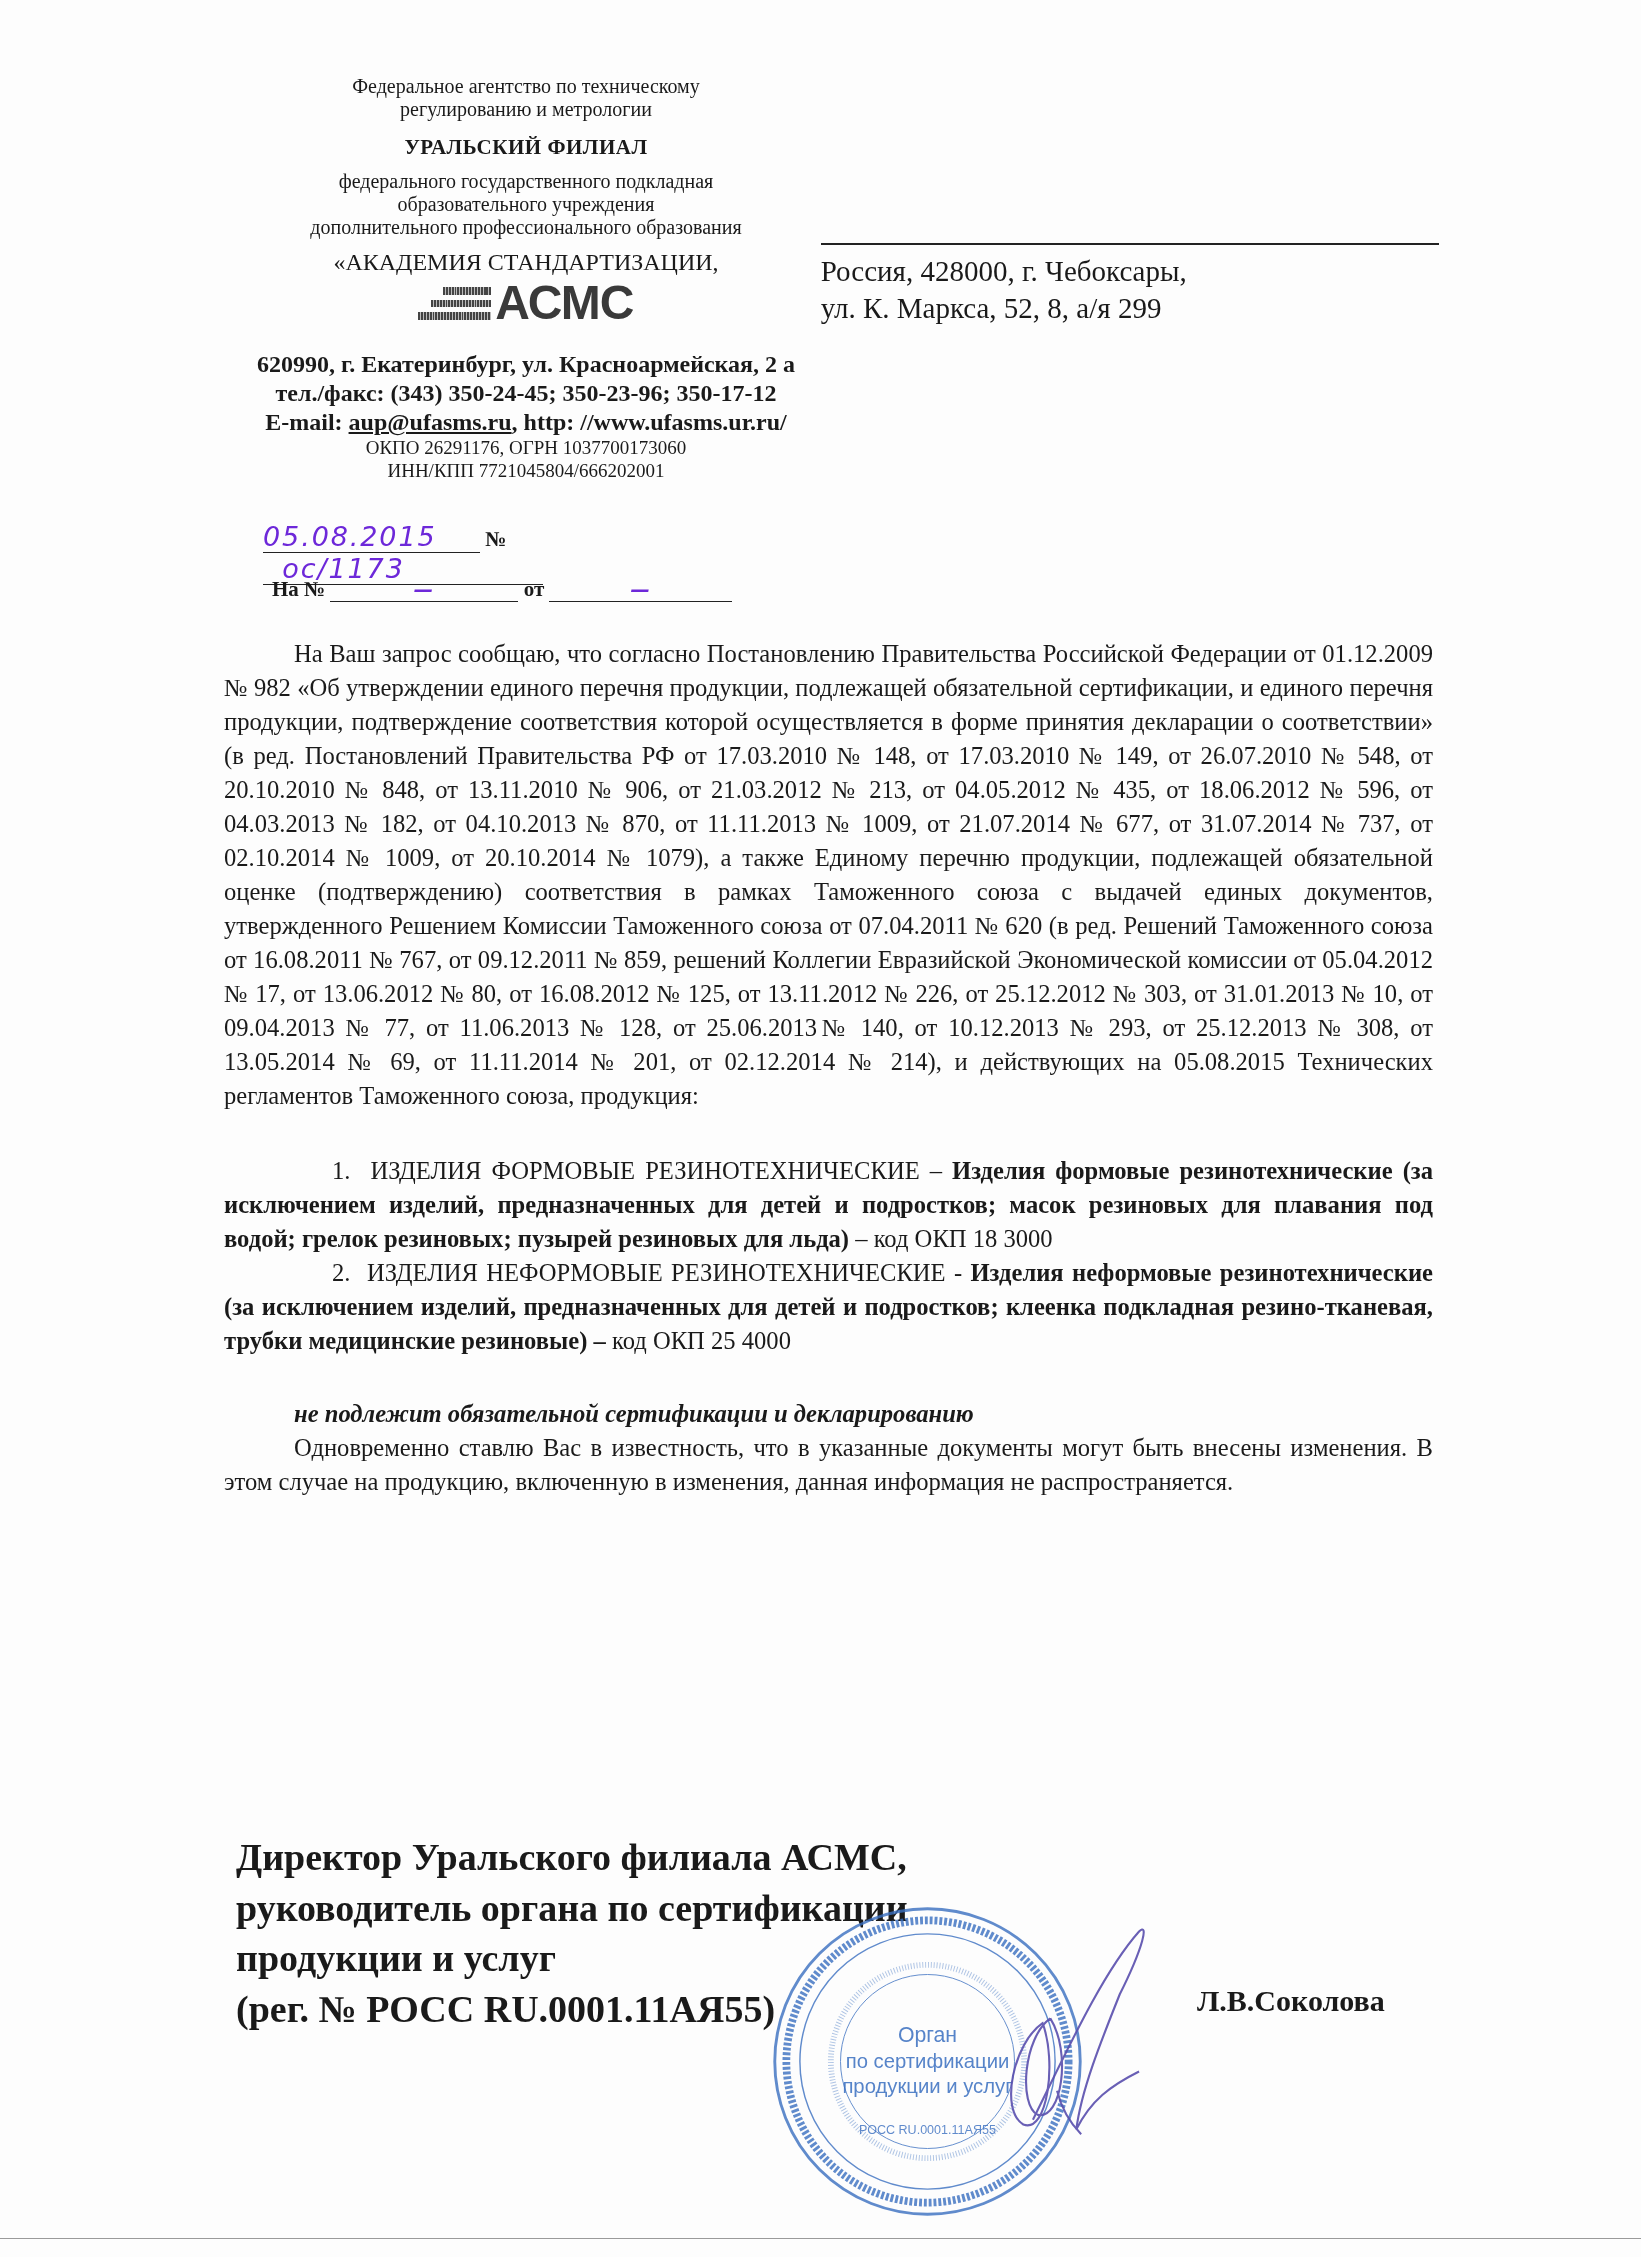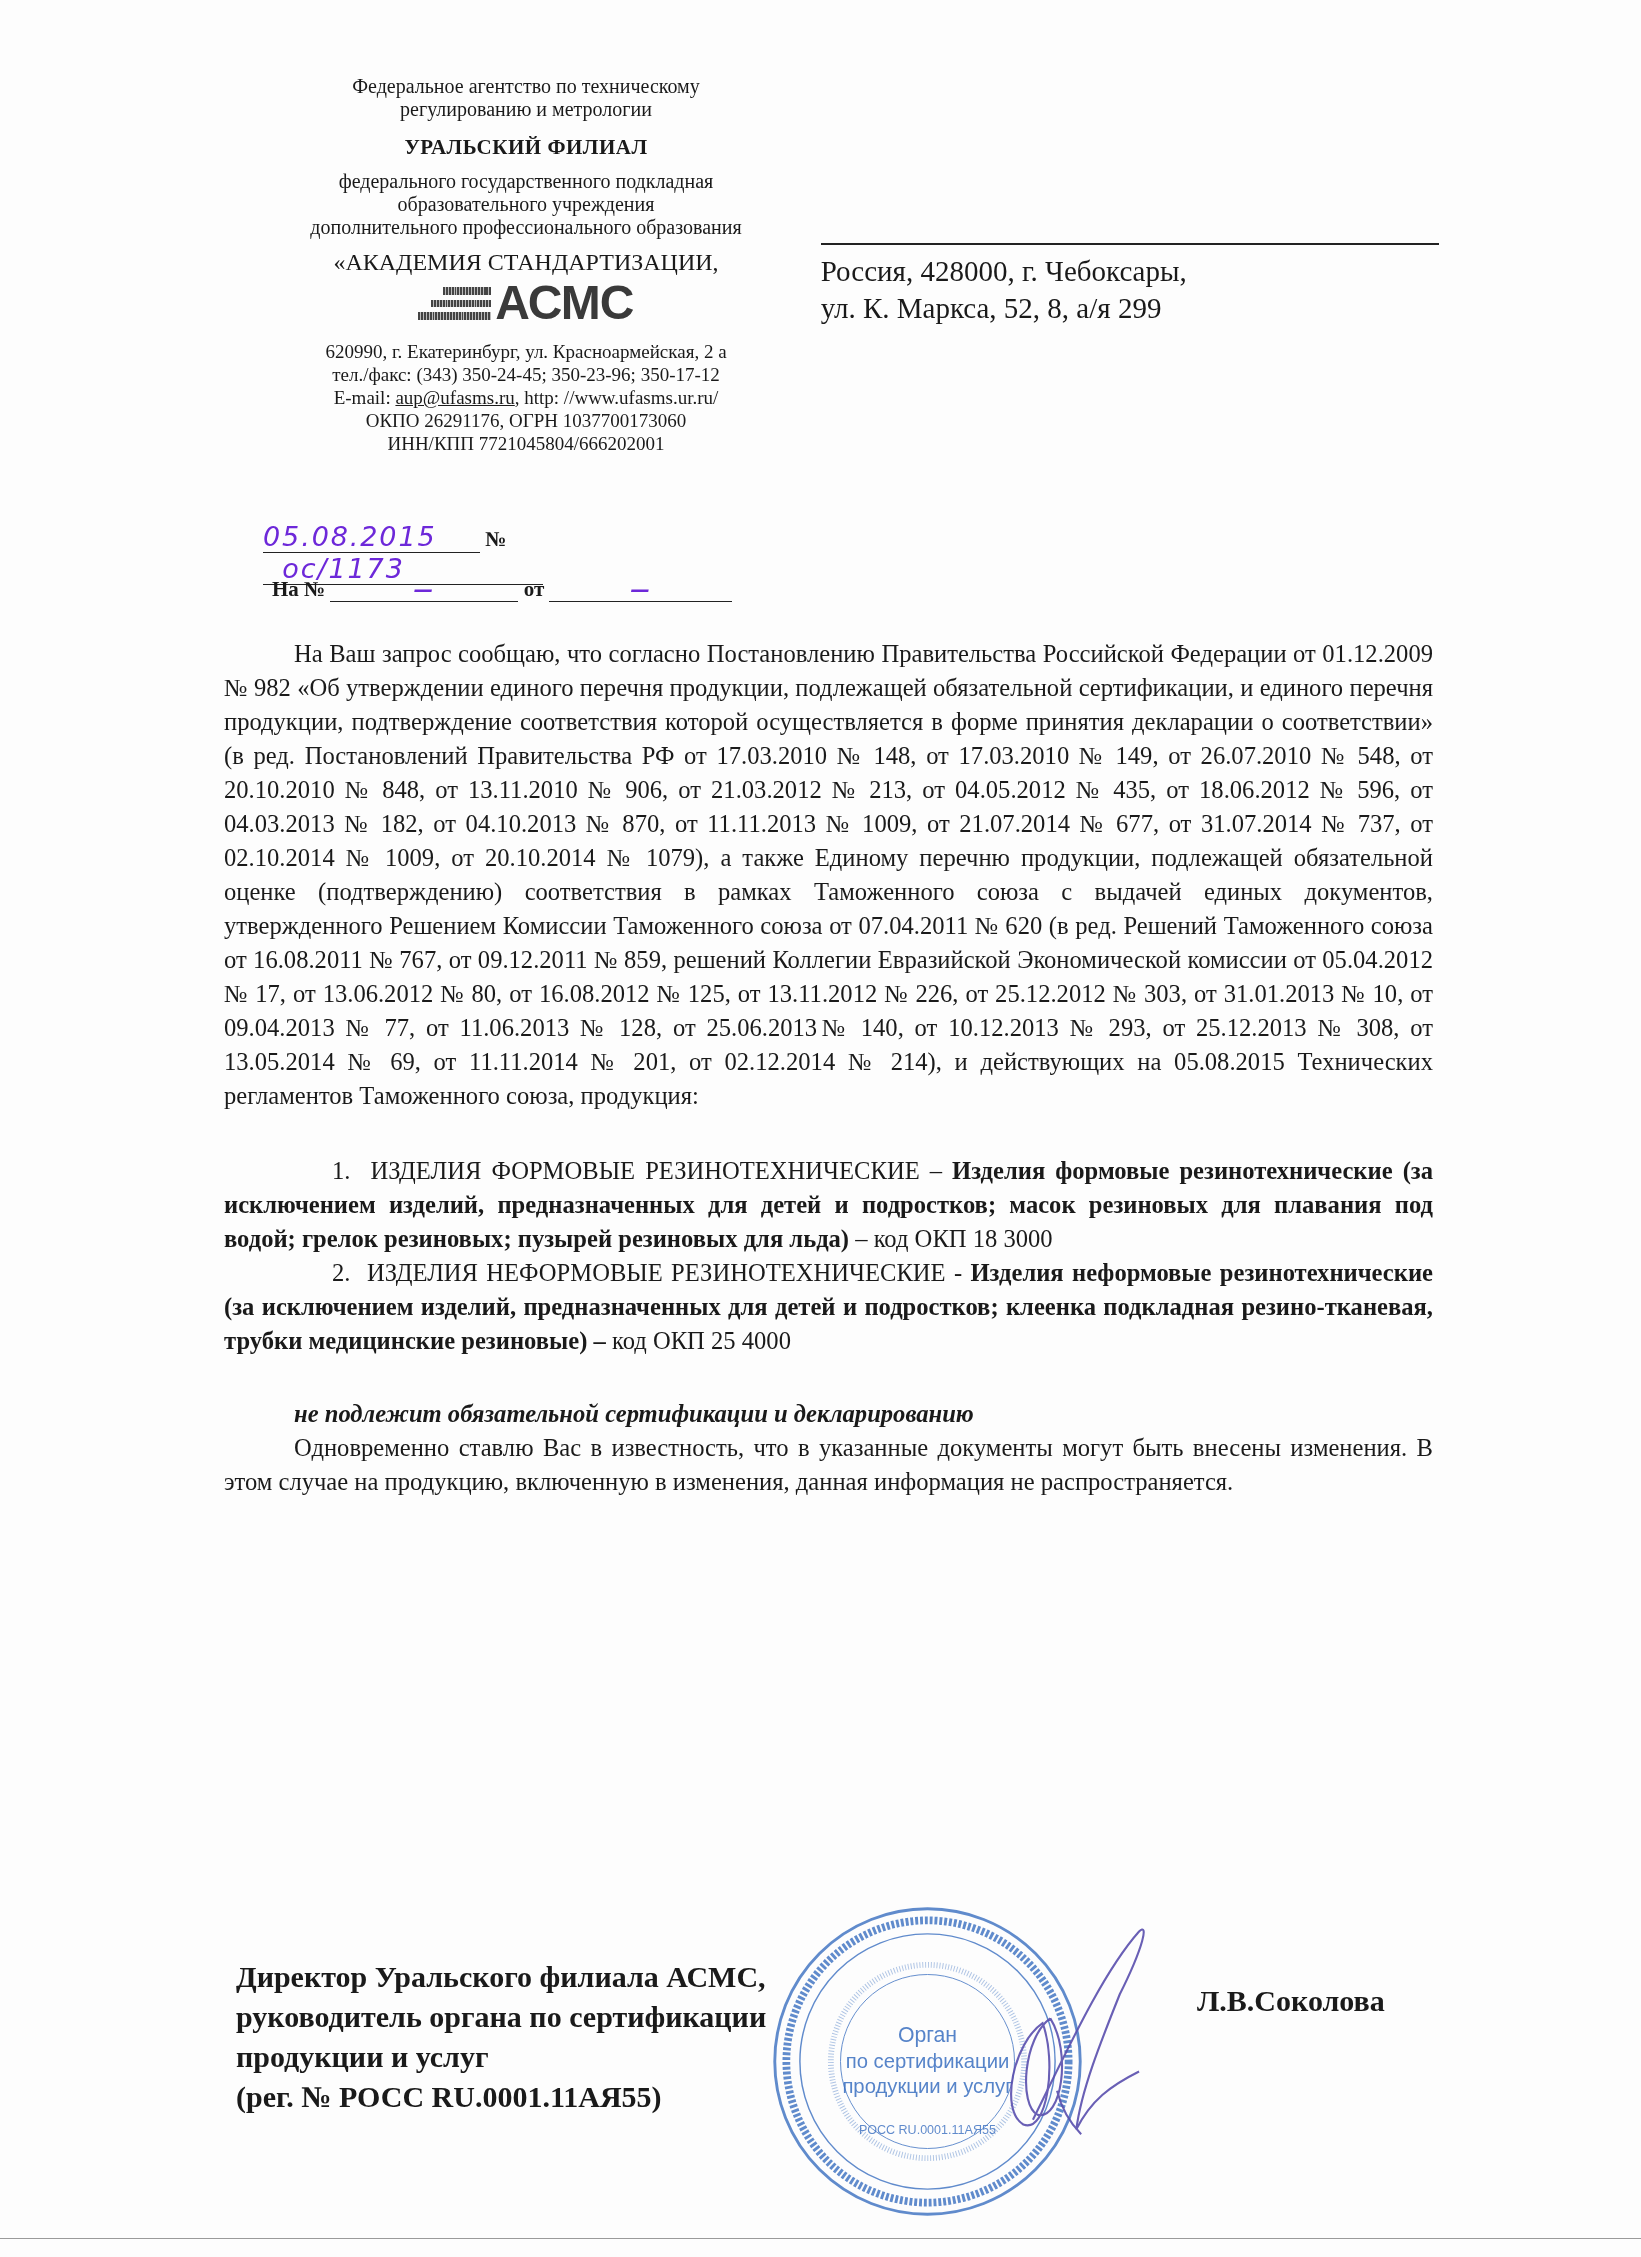--- a/index.html
+++ b/index.html
@@ -12,21 +12,21 @@
   .lh { left: 241px; top: 75px; width: 570px; text-align: center; line-height: 1.15; }
   .lh .agency { font-size: 20px; }
   .lh .branch { font-size: 21px; font-weight: bold; margin-top: 13.5px; letter-spacing: 0.5px; }
   .lh .inst { font-size: 20px; margin-top: 11.6px; }
   .lh .academy { font-size: 24px; margin-top: 9.7px; line-height: 1.15; }
   .lh .academy small { font-size: 19.3px; }
   .logo { display: flex; justify-content: center; align-items: center; margin-top: 1.9px; height: 50px; }
   .logo-bars { display: flex; flex-direction: column; gap: 4.8px; margin-right: 3.9px; align-items: flex-end; }
   .logo-bars span { display: block; height: 7.7px; background: repeating-linear-gradient(90deg,#444 0 1.9px,#bbb 1.9px 2.9px); }
   .logo-text { font-family: "Liberation Sans", "DejaVu Sans", sans-serif; font-weight: bold; font-size: 48px; color: #3a3a3a; letter-spacing: -1px; line-height: 1; }
-  .lh .contacts { font-size: 19px; font-weight: normal; margin-top: 13px; line-height: 1.2; }
+  .lh .contacts { font-size: 24px; font-weight: bold; margin-top: 22px; line-height: 1.2; }
   .lh .contacts u { text-decoration: underline; }
   .lh .reg { font-size: 19px; line-height: 1.2; }
   
   .outrow { left: 263px; top: 521px; width: 521px; height: 39px; font-size: 21px; }
   .hand { font-family: "DejaVu Sans", sans-serif; font-style: italic; color: #6d28d9; font-size: 27px; letter-spacing: 1.9px; }
   .line-u { border-bottom: 1.9px solid #222; display: inline-block; }
   .inrow { left: 272px; top: 577px; width: 512px; font-size: 21px; font-weight: bold; }
   
   .recip { left: 840px; top: 193px; width: 599px; }
   .recip .org { font-size: 31px; font-weight: bold; }
@@ -34,21 +34,21 @@
   .recip .addr { font-size: 29px; line-height: 1.3; margin-top: 7.7px; margin-left: -19.3px; }
   
   .body { left: 224px; top: 637px; width: 1209px; font-size: 24.6px; line-height: 34px; text-align: justify; }
   .body p { margin: 0; text-indent: 70px; }
   .list { margin-top: 41px; font-weight: normal; }
   .list .item { text-indent: 108px; }
   .list .item b { font-weight: bold; }
   .verdict { margin-top: 39px; font-style: italic; font-weight: bold; padding-left: 70px; }
   .notice { margin-top: 39px; }
   
-  .sig { left: 236px; top: 1957px; font-size: 30px; font-weight: bold; line-height: 1.33; }
+  .sig { left: 236px; top: 1832px; font-size: 38px; font-weight: bold; line-height: 1.33; }
   .signame { left: 1197px; top: 1984px; font-size: 30px; font-weight: bold; }
   .stamp { left: 768px; top: 1902px; width: 319px; height: 319px; }
   .signature { left: 1004px; top: 1917px; width: 164px; height: 251px; }
   .bottomline { left: 0; top: 2238px; width: 1641px; border-top: 1.9px solid #9a9a9a; }
 </style>
 </head>
 <body>
 
 <div class="abs lh">
   <div class="agency">

